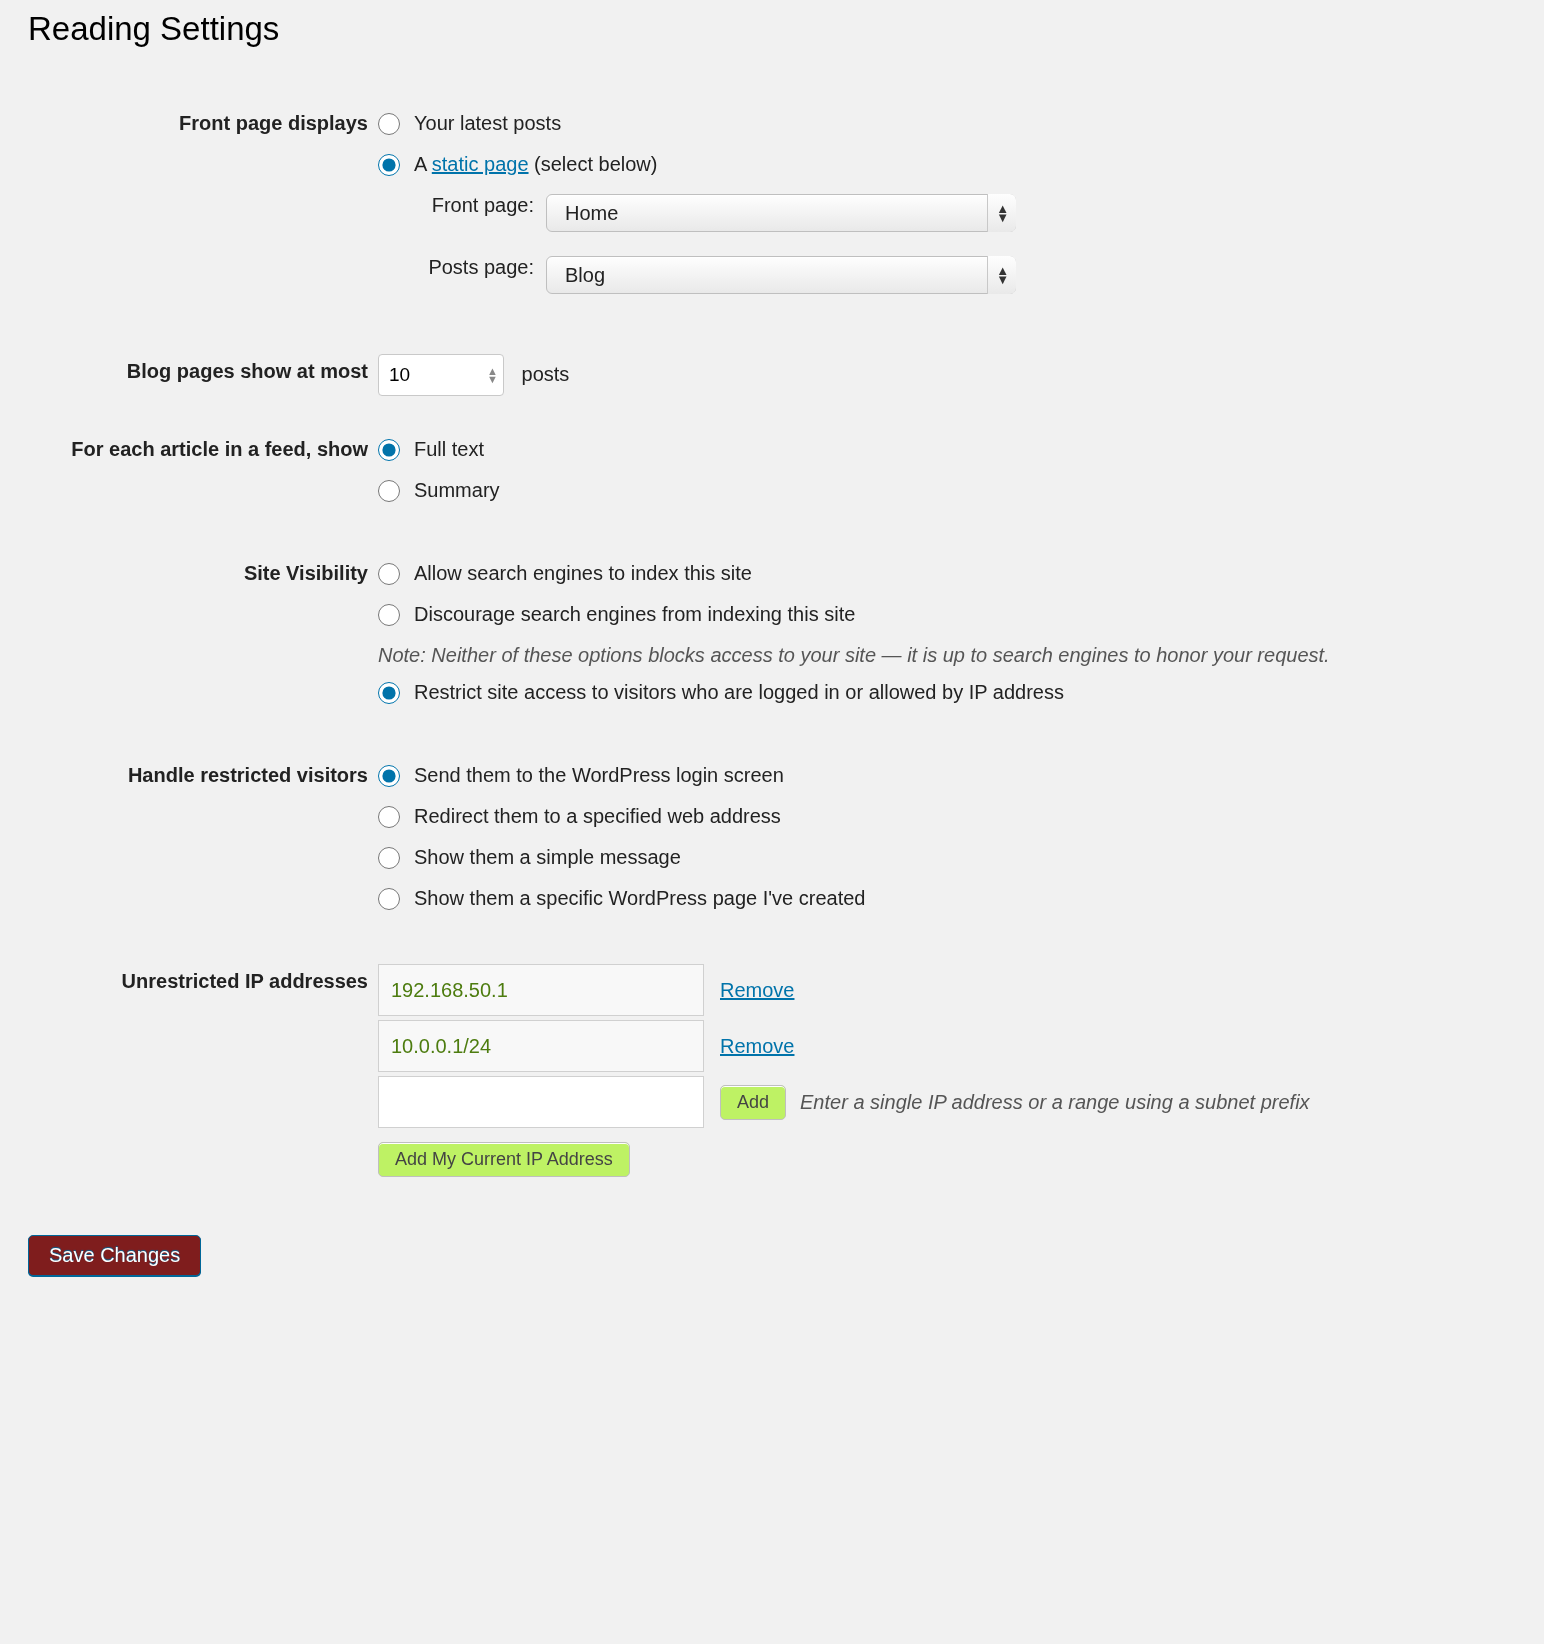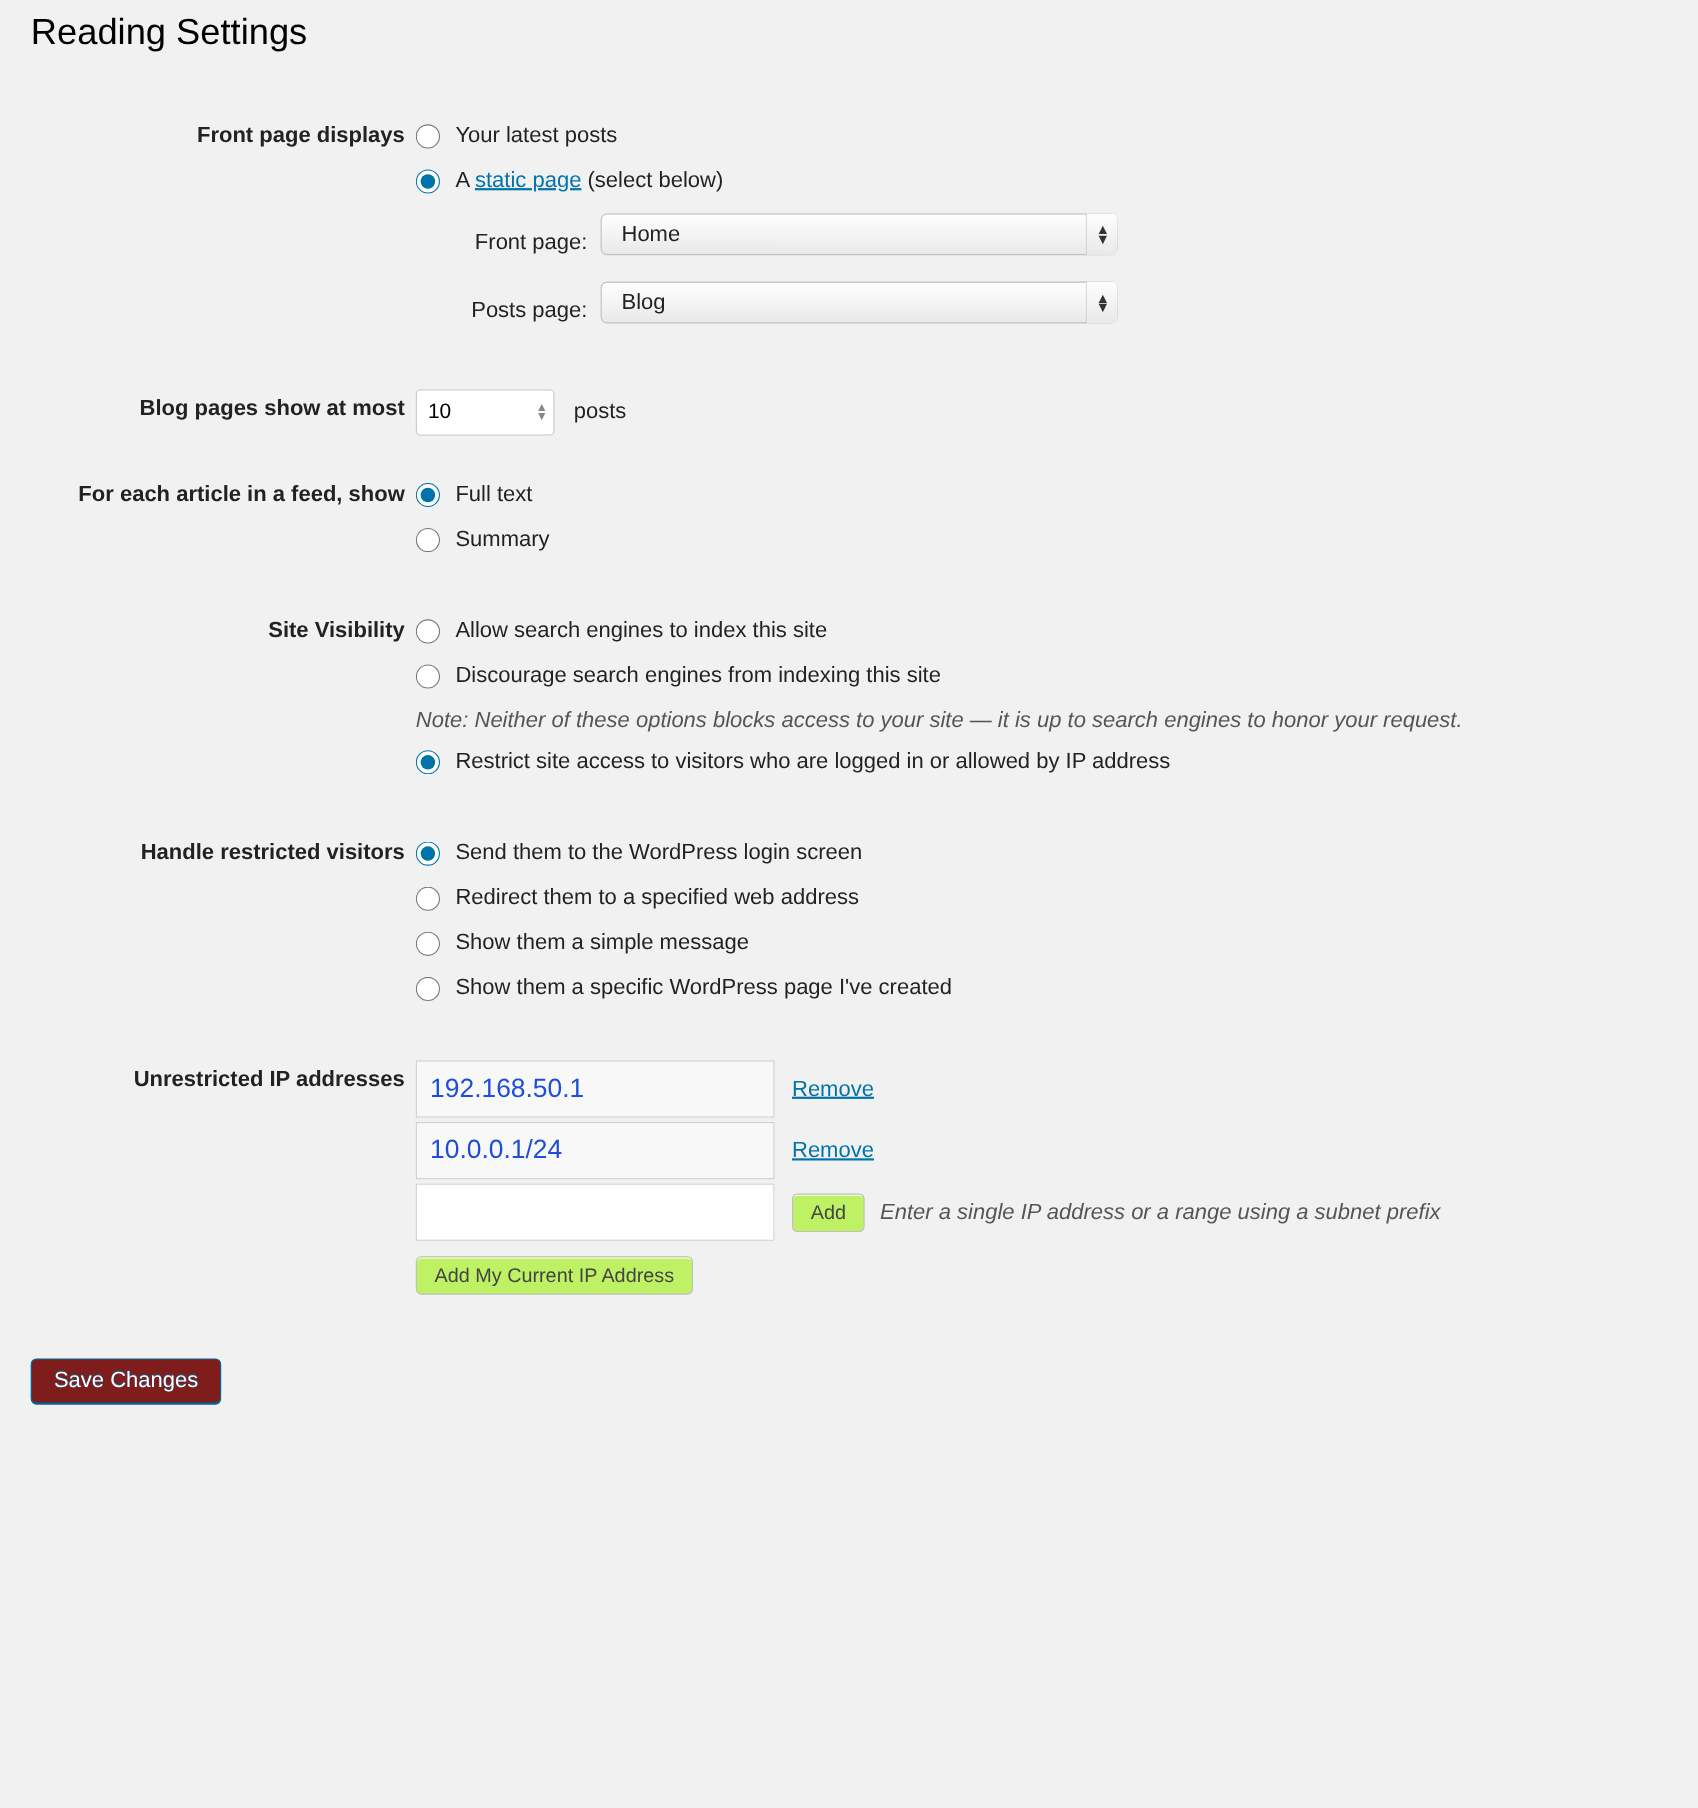--- a/index.html
+++ b/index.html
@@ -58,21 +58,21 @@
   }
   a.link {
     color: #0073aa;
     text-decoration: underline;
   }
   .subfields {
     margin: 16px 0 0 26px;
   }
   .subfield-row {
     display: flex;
-    align-items: flex-end;
+    align-items: flex-start;
     margin-bottom: 24px;
   }
   .subfield-row .lbl {
     width: 130px;
     text-align: right;
     margin-right: 12px;
     font-size: 20px;
   }
   .wp-select {
     -webkit-appearance: none;
@@ -158,24 +158,24 @@
   }
   .ip-row {
     display: flex;
     align-items: center;
     margin-bottom: 4px;
   }
   input.ip-input {
     width: 300px;
     height: 42px;
     padding: 4px 12px;
-    font-size: 24px;
+    font-size: 20px;
     border: 1px solid #d0d0d0;
     background: #f8f8f8;
-    color: #1d4ed8;
+    color: #4d7c0f;
   }
   input.ip-input.empty {
     background: #fff;
   }
   .ip-action {
     margin-left: 16px;
   }
   .btn {
     display: inline-block;
     padding: 6px 16px;

